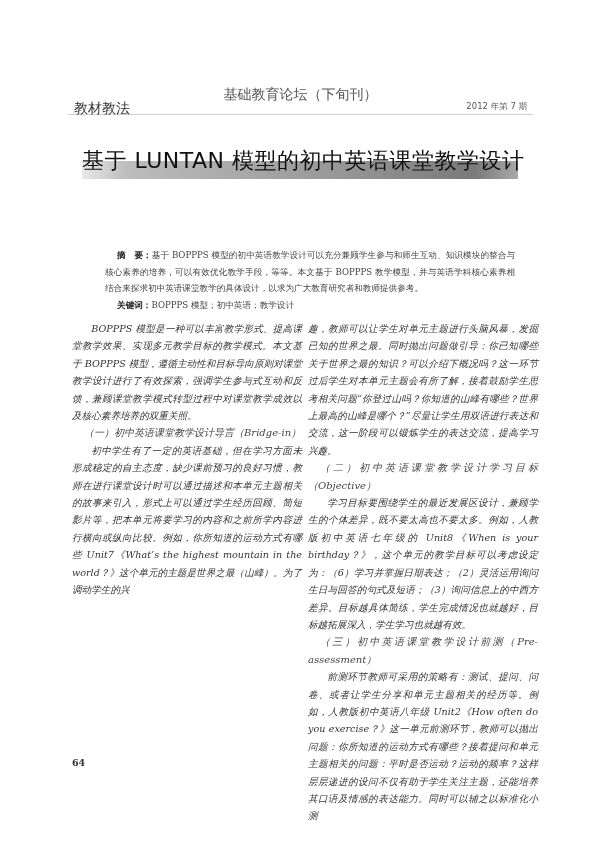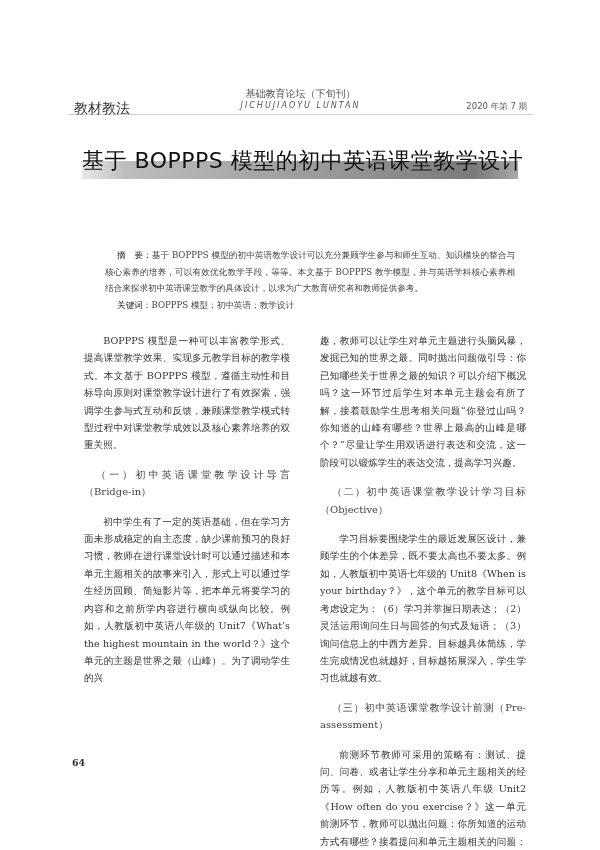--- a/index.html
+++ b/index.html
@@ -1,75 +1,74 @@
 <!DOCTYPE html>
 <html><head>
 <meta charset="utf-8">
 <style>
   html, body { margin:0; padding:0; background:#fff; }
   body { width:600px; height:850px; position:relative; overflow:hidden; color:#2a2a2a;
     font-family:"DejaVu Serif", "Liberation Serif", serif; }
   .header { position:absolute; left:68px; top:92px; width:465px; height:22px; border-bottom:1.5px solid #cfcfcf; }
   .hdr-left { position:absolute; left:6px; top:8px; font-size:14px; font-weight:normal; font-family:"DejaVu Sans", sans-serif; color:#333; }
   .hdr-center { position:absolute; left:0; right:0; top:-4px; text-align:center; }
-  .hdr-cn { font-size:10px; color:#555; line-height:12px; }
+  .hdr-cn { font-size:14px; color:#555; line-height:12px; }
   .hdr-en { font-size:8px; letter-spacing:2px; font-style:italic; font-family:"DejaVu Sans", sans-serif; color:#555; line-height:11px; }
   .hdr-right { position:absolute; right:6px; top:9px; font-size:8.5px; color:#555; font-family:"DejaVu Sans", sans-serif; }
 
   .title-wrap { position:absolute; left:82px; top:146px; width:436px; height:32px; }
   .title-bar { position:absolute; left:0; right:0; top:15px; height:18px;
     background:linear-gradient(to right, #e8e8e8 0%, #bdbdbd 10%, #9a9a9a 55%, #7a7a7a 90%, #a8a8a8 100%); }
   .title { position:absolute; left:0; right:0; top:0; text-align:center; font-size:22px; color:#111;
     font-family:"DejaVu Sans", sans-serif; letter-spacing:0.5px; white-space:nowrap; }
 
   .authors { position:absolute; left:230px; top:196px; font-size:11px; line-height:17px; color:#333; letter-spacing:1px; }
 
   .abstract { position:absolute; left:105px; top:247px; width:410px; font-size:8.6px; line-height:16.5px; color:#444; }
-  .abstract .lbl { font-weight:normal; font-family:"DejaVu Sans", sans-serif; color:#222;margin-top:43px; }
+  .abstract .lbl { font-weight:bold; font-family:"DejaVu Sans", sans-serif; color:#222;margin-top:43px; }
   .abstract p { margin:0; text-indent:1.4em; text-align:justify; }
   .keywords { margin-top:0; padding-left:1.4em; }
 
   .col { position:absolute; top:320px; width:230px; font-size:9.6px; line-height:17.4px; color:#333; text-align:justify; }
   .col.left { left:72px; }
   .col.right { left:308px; }
-  .col p { margin:12px; text-indent:2em; }
+  .col p { margin:0; text-indent:2em;font-style:italic; }
   .col p.noindent { text-indent:0; }
   .sec-h { font-family:"DejaVu Sans", sans-serif; font-size:11.5px; line-height:19px; margin:22px 0 14px 0; color:#222; text-indent:1.2em; }
   .sub-h { text-indent:1.2em !important; font-size:10px; color:#444; }
   .pageno { position:absolute; left:72px; top:757px; font-size:9.5px; color:#333; font-weight:bold; }
 </style>
 </head>
 <body>
 
 <div class="header">
   <div class="hdr-left">教材教法</div>
   <div class="hdr-center">
     <div class="hdr-cn">基础教育论坛（下旬刊）</div>
-    <div class="hdr-en">JICHUJIAOYU LUNTAN</div>
   </div>
-  <div class="hdr-right">2020 年第 7 期</div>
+  <div class="hdr-right">2012 年第 7 期</div>
 </div>
 
 <div class="title-wrap">
   <div class="title-bar"></div>
-  <div class="title">基于 BOPPPS 模型的初中英语课堂教学设计</div>
+  <div class="title">基于 LUNTAN 模型的初中英语课堂教学设计</div>
 </div>
 
 <div class="authors">
 </div>
 
 <div class="abstract">
   <p><span class="lbl">摘　要：</span><span>基于 BOPPPS 模型的初中英语教学设计可以充分兼顾学生参与和师生互动、知识模块的整合与核心素养的培养，可以有效优化教学手段，等等。本文基于 BOPPPS 教学模型，并与英语学科核心素养相结合来探求初中英语课堂教学的具体设计，以求为广大教育研究者和教师提供参考。</span></p>
   <div class="keywords"><span class="lbl">关键词：</span><span>BOPPPS 模型；初中英语；教学设计</span></div>
 </div>
 
 <div class="col left">
   <p>BOPPPS 模型是一种可以丰富教学形式、提高课堂教学效果、实现多元教学目标的教学模式。本文基于 BOPPPS 模型，遵循主动性和目标导向原则对课堂教学设计进行了有效探索，强调学生参与式互动和反馈，兼顾课堂教学模式转型过程中对课堂教学成效以及核心素养培养的双重关照。</p>
   <p class="sub-h">（一）初中英语课堂教学设计导言（Bridge-in）</p>
-  <p>初中学生有了一定的英语基础，但在学习方面未形成稳定的自主态度，缺少课前预习的良好习惯，教师在进行课堂设计时可以通过描述和本单元主题相关的故事来引入，形式上可以通过学生经历回顾、简短影片等，把本单元将要学习的内容和之前所学内容进行横向或纵向比较。例如，人教版初中英语八年级的 Unit7《What’s the highest mountain in the world？》这个单元的主题是世界之最（山峰）。为了调动学生的兴</p>
+  <p>初中学生有了一定的英语基础，但在学习方面未形成稳定的自主态度，缺少课前预习的良好习惯，教师在进行课堂设计时可以通过描述和本单元主题相关的故事来引入，形式上可以通过学生经历回顾、简短影片等，把本单元将要学习的内容和之前所学内容进行横向或纵向比较。例如，你所知道的运动方式有哪些 Unit7《What’s the highest mountain in the world？》这个单元的主题是世界之最（山峰）。为了调动学生的兴</p>
 </div>
 
 <div class="col right">
   <p class="noindent">趣，教师可以让学生对单元主题进行头脑风暴，发掘已知的世界之最。同时抛出问题做引导：你已知哪些关于世界之最的知识？可以介绍下概况吗？这一环节过后学生对本单元主题会有所了解，接着鼓励学生思考相关问题“你登过山吗？你知道的山峰有哪些？世界上最高的山峰是哪个？”尽量让学生用双语进行表达和交流，这一阶段可以锻炼学生的表达交流，提高学习兴趣。</p>
   <p class="sub-h">（二）初中英语课堂教学设计学习目标（Objective）</p>
   <p>学习目标要围绕学生的最近发展区设计，兼顾学生的个体差异，既不要太高也不要太多。例如，人教版初中英语七年级的 Unit8《When is your birthday？》，这个单元的教学目标可以考虑设定为：（6）学习并掌握日期表达；（2）灵活运用询问生日与回答的句式及短语；（3）询问信息上的中西方差异。目标越具体简练，学生完成情况也就越好，目标越拓展深入，学生学习也就越有效。</p>
   <p class="sub-h">（三）初中英语课堂教学设计前测（Pre-assessment）</p>
   <p>前测环节教师可采用的策略有：测试、提问、问卷、或者让学生分享和单元主题相关的经历等。例如，人教版初中英语八年级 Unit2《How often do you exercise？》这一单元前测环节，教师可以抛出问题：你所知道的运动方式有哪些？接着提问和单元主题相关的问题：平时是否运动？运动的频率？这样层层递进的设问不仅有助于学生关注主题，还能培养其口语及情感的表达能力。同时可以辅之以标准化小测</p>
 </div>
 

